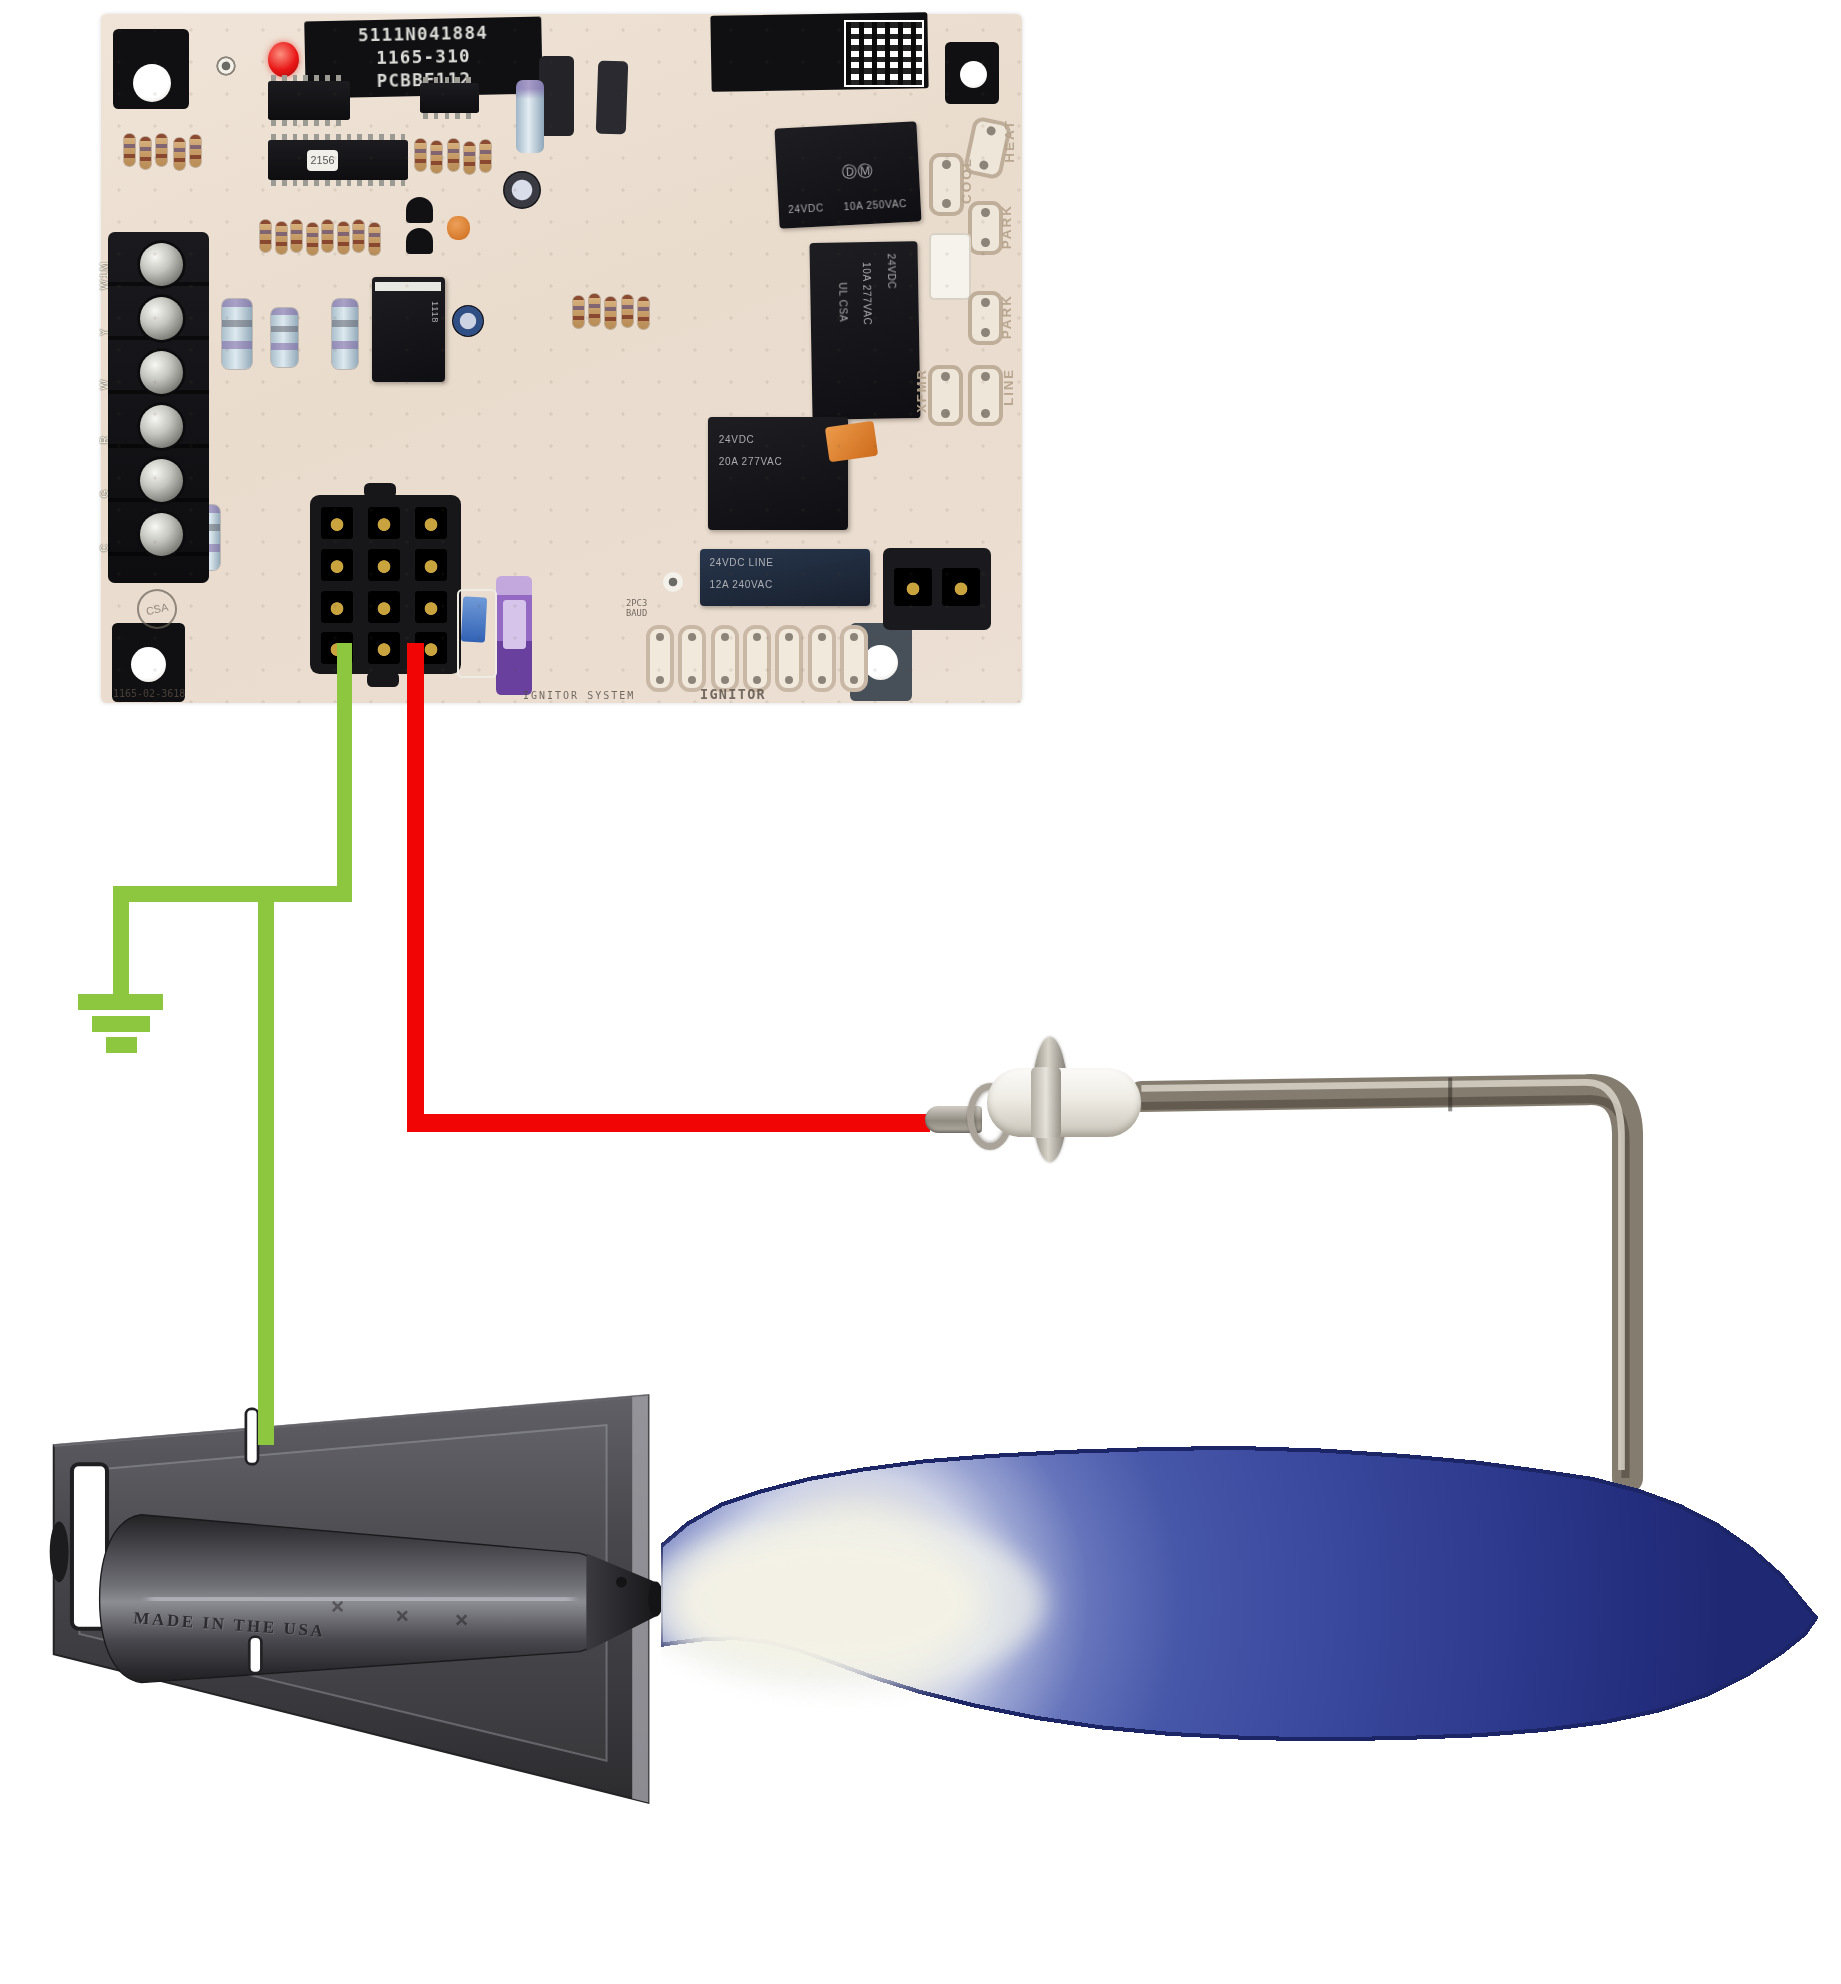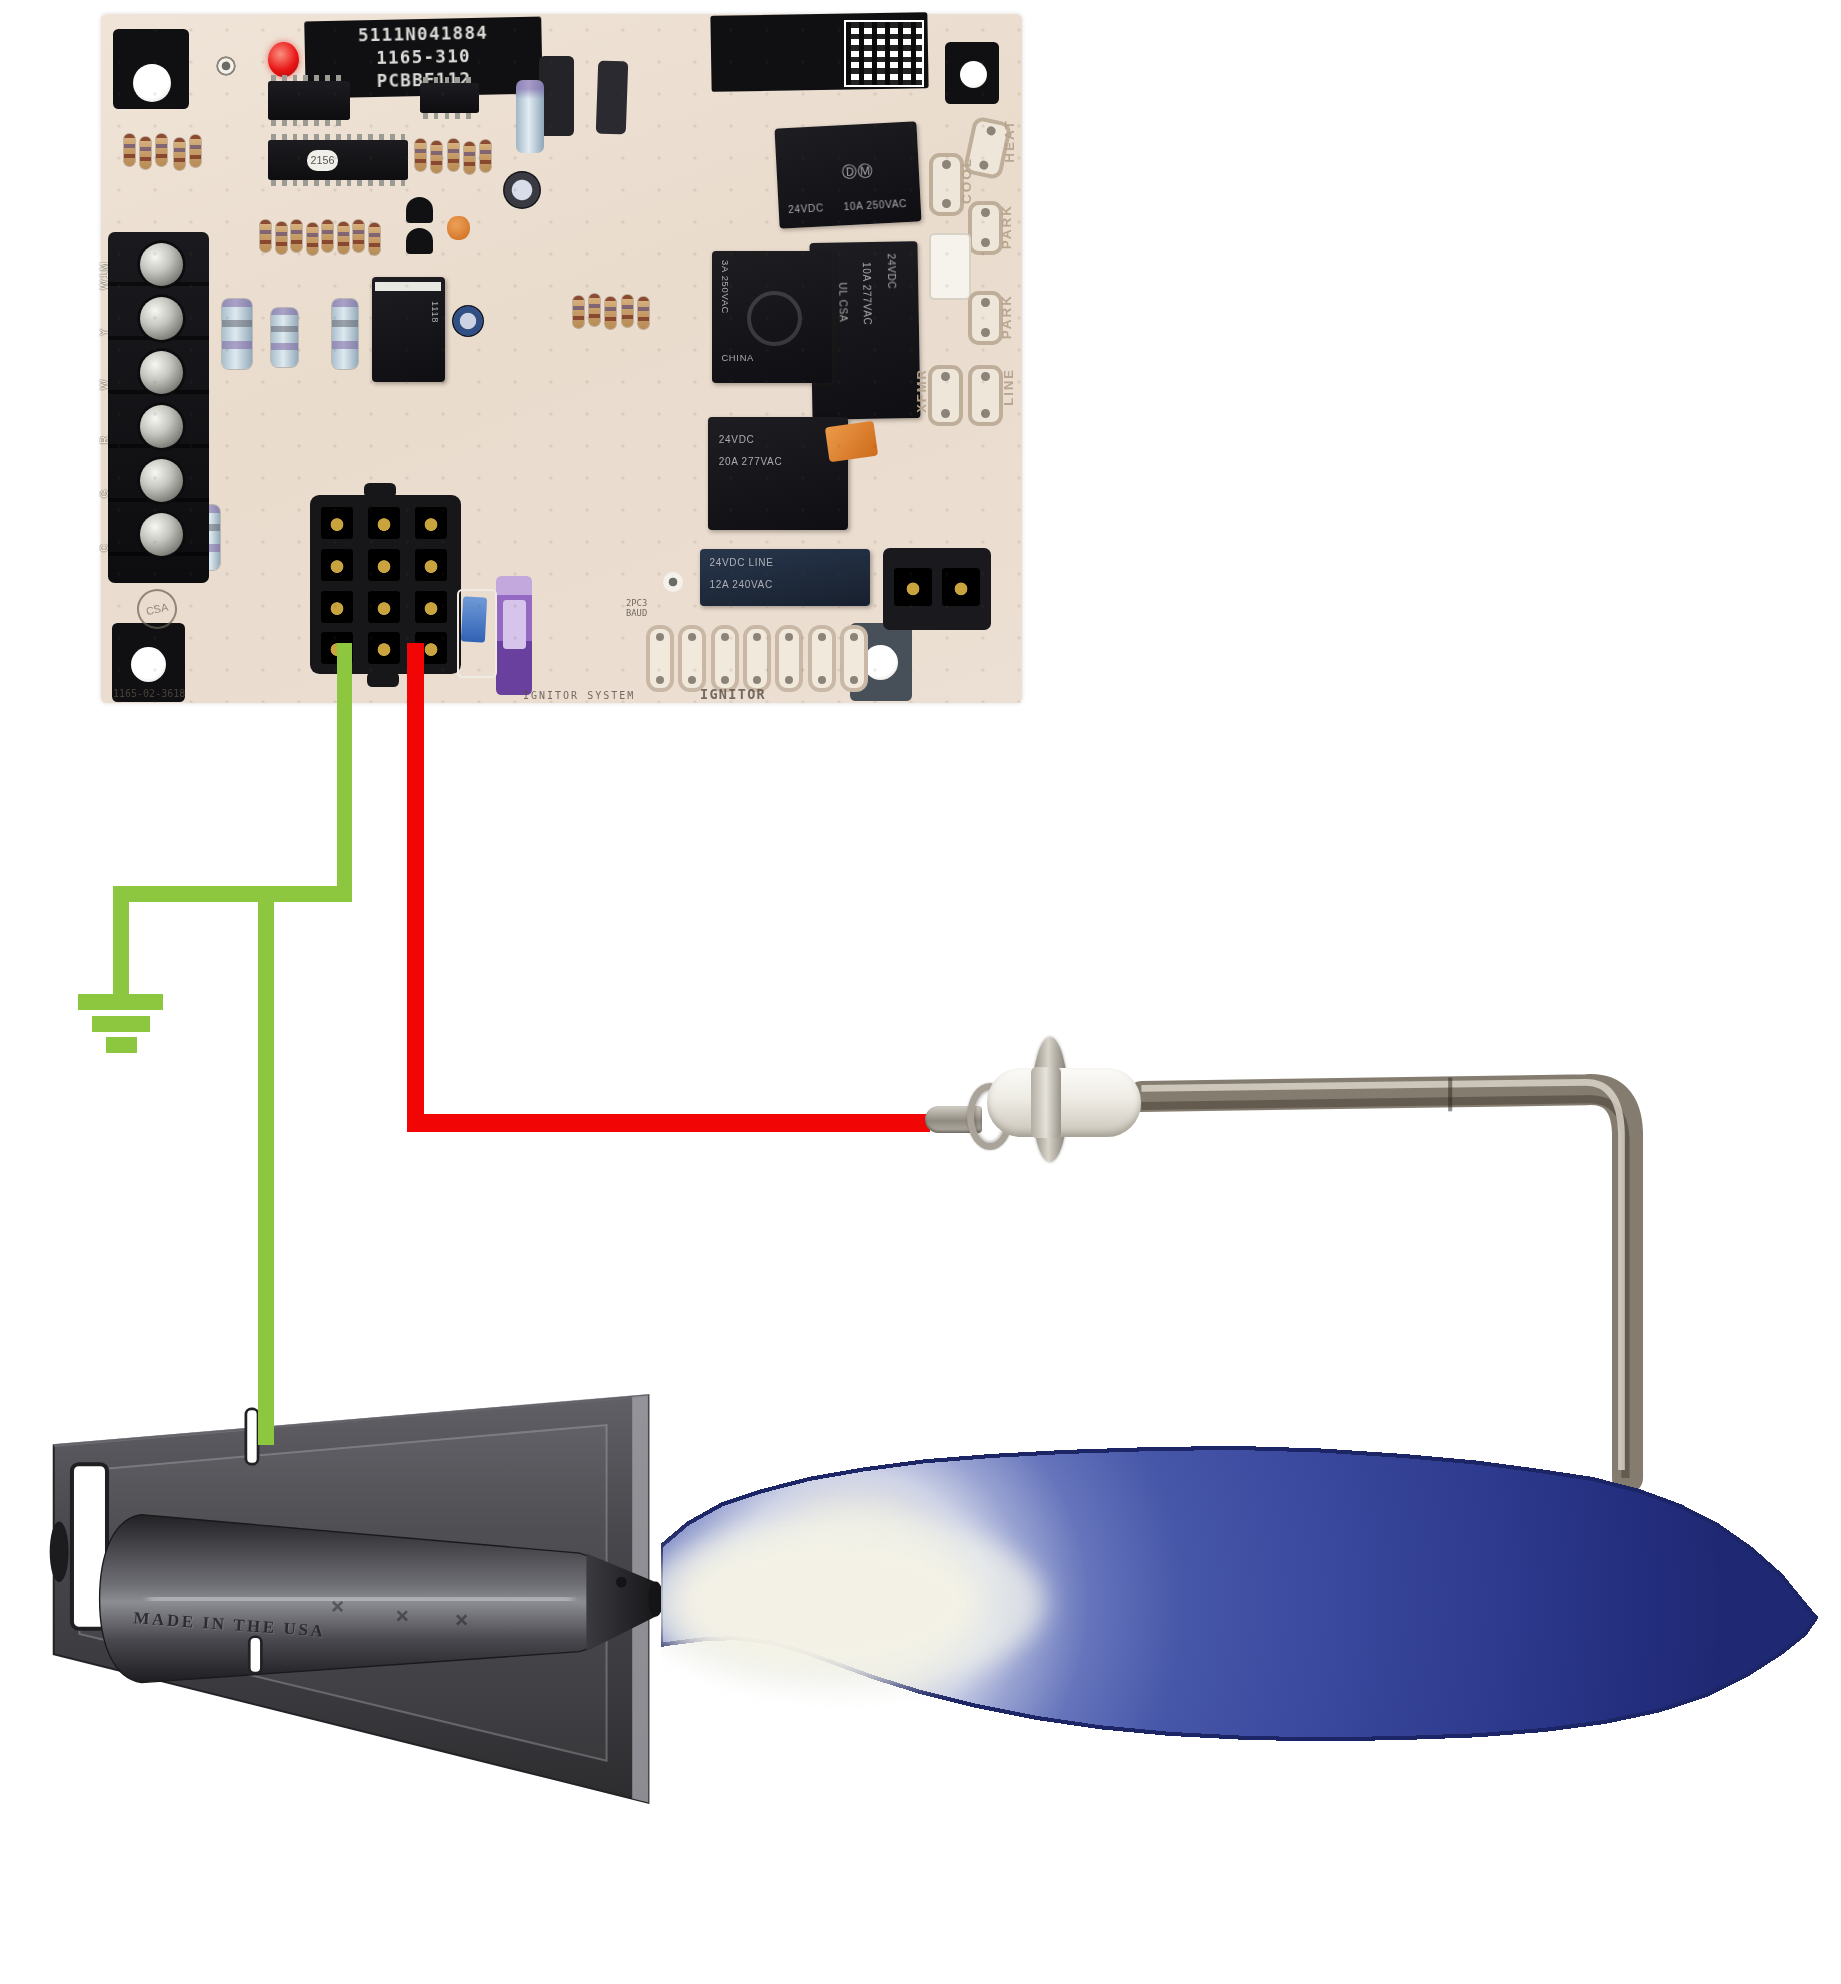--- a/index.html
+++ b/index.html
@@ -85,21 +85,21 @@
         repeating-linear-gradient(0deg,rgba(10,10,10,.9) 0 5.4px,transparent 5.4px 11.5px),
         repeating-linear-gradient(90deg,rgba(10,10,10,.85) 0 5.4px,#ffffff 5.4px 13px);border:2.7px solid #fff;"></div>
 
     <div style="position:absolute;left:167px;top:28px;width:31px;height:35px;border-radius:50%;
          background:radial-gradient(circle at 40% 35%,#ff8f7d,#f01414 55%,#a80808 100%);box-shadow:0 0 6.7px rgba(240,30,20,.6);"></div>
     <div style="position:absolute;left:115px;top:42px;width:20px;height:20px;border-radius:50%;
          background:radial-gradient(circle,#6b6b66 0 4px,#f4f1ea 4.7px 7.4px,#8b857b 8px 9.4px,transparent 10px);"></div>
 
     <div class="chip" style="left:167px;top:67px;width:82px;height:39px;"></div>
     <div class="chip" style="left:167px;top:126px;width:140px;height:40px;"></div>
-    <div style="position:absolute;left:206px;top:136px;width:31px;height:21.6px;background:#f0efe9;border-radius:10px;
+    <div style="position:absolute;left:206px;top:136px;width:31px;height:21.6px;background:#f0efe9;border-radius:4px;
                 font-size:10.8px;color:#555;display:flex;align-items:center;justify-content:center;filter:blur(0.3px);">2156</div>
     <div class="chip" style="left:319px;top:69px;width:59px;height:30px;"></div>
     <div class="blk" style="left:438px;top:42px;width:35px;height:80px;background:#232328;"></div>
     <div class="blk" style="left:496px;top:47px;width:30px;height:73px;background:#2a2a30;transform:rotate(2deg);"></div>
 
     <div style="position:absolute;left:415px;top:66px;width:28px;height:73px;border-radius:6.7px;
          background:linear-gradient(180deg,rgba(120,90,170,.55) 12% ,transparent 26%),linear-gradient(90deg,#9fb6c8,#e2ecf2 45%,#8ea6ba);"></div>
     <div style="position:absolute;left:402px;top:157px;width:38px;height:38px;border-radius:50%;
          background:radial-gradient(circle,#d9dcea 0 36%,#3a3a42 40% 64%,#17171c 66%);"></div>
     <div style="position:absolute;left:351px;top:291px;width:32px;height:32px;border-radius:50%;
@@ -150,25 +150,20 @@
 
     <div class="relay" style="left:676px;top:111px;width:142px;height:100px;transform:rotate(-3deg);">
       <div class="rtxt" style="left:65px;top:38px;font-size:15px;">ⒹⓂ</div>
       <div class="rtxt" style="left:9.4px;top:76px;font-size:10px;">24VDC</div>
       <div class="rtxt" style="left:65px;top:76px;font-size:10px;">10A 250VAC</div>
     </div>
     <div class="relay" style="left:710px;top:228px;width:108px;height:177px;transform:rotate(-1deg);">
       <div class="rtxt" style="left:76px;top:12px;writing-mode:vertical-rl;font-size:10px;">24VDC</div>
       <div class="rtxt" style="left:51px;top:20px;writing-mode:vertical-rl;font-size:10px;">10A 277VAC</div>
       <div class="rtxt" style="left:27px;top:40px;writing-mode:vertical-rl;font-size:10px;">UL  CSA</div>
-    </div>
-    <div class="relay" style="left:611px;top:237px;width:120px;height:132px;">
-      <div style="position:absolute;left:35px;top:40px;width:47px;height:47px;border-radius:50%;border:4.7px solid rgba(255,255,255,.16);"></div>
-      <div class="rtxt" style="left:8px;top:9.4px;writing-mode:vertical-rl;font-size:9.4px;">3A 250VAC</div>
-      <div class="rtxt" style="left:9.4px;top:101px;font-size:9.4px;">CHINA</div>
     </div>
     <div class="relay" style="left:607px;top:403px;width:140px;height:113px;">
       <div class="rtxt" style="left:10.8px;top:17.5px;font-size:10px;">24VDC</div>
       <div class="rtxt" style="left:10.8px;top:39px;font-size:10px;">20A 277VAC</div>
     </div>
     <div style="position:absolute;left:726px;top:410px;width:49px;height:35px;border-radius:4px;transform:rotate(-8deg);
          background:linear-gradient(135deg,#ef9a45,#d06a18);"></div>
     <div class="relay" style="left:599px;top:535px;width:170px;height:57px;background:linear-gradient(170deg,#27364d,#18202f);">
       <div class="rtxt" style="left:9.4px;top:8px;font-size:10px;">24VDC LINE</div>
       <div class="rtxt" style="left:9.4px;top:30px;font-size:10px;">12A 240VAC</div>

